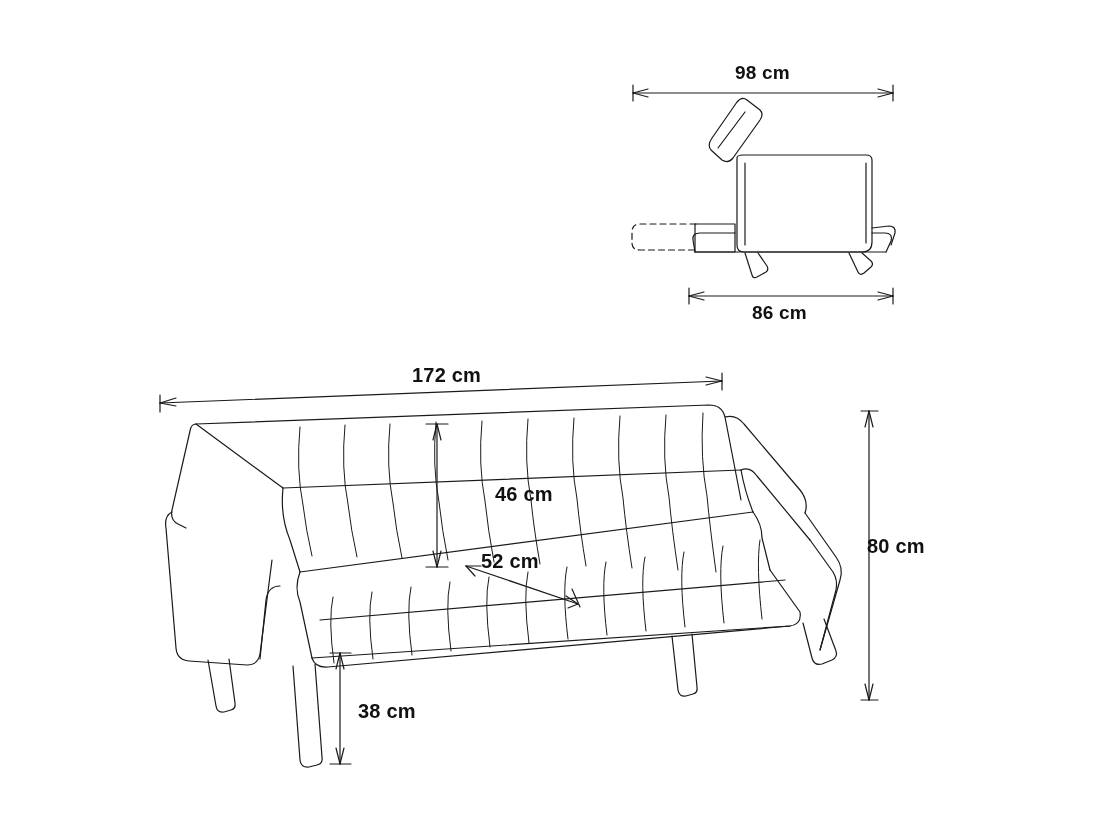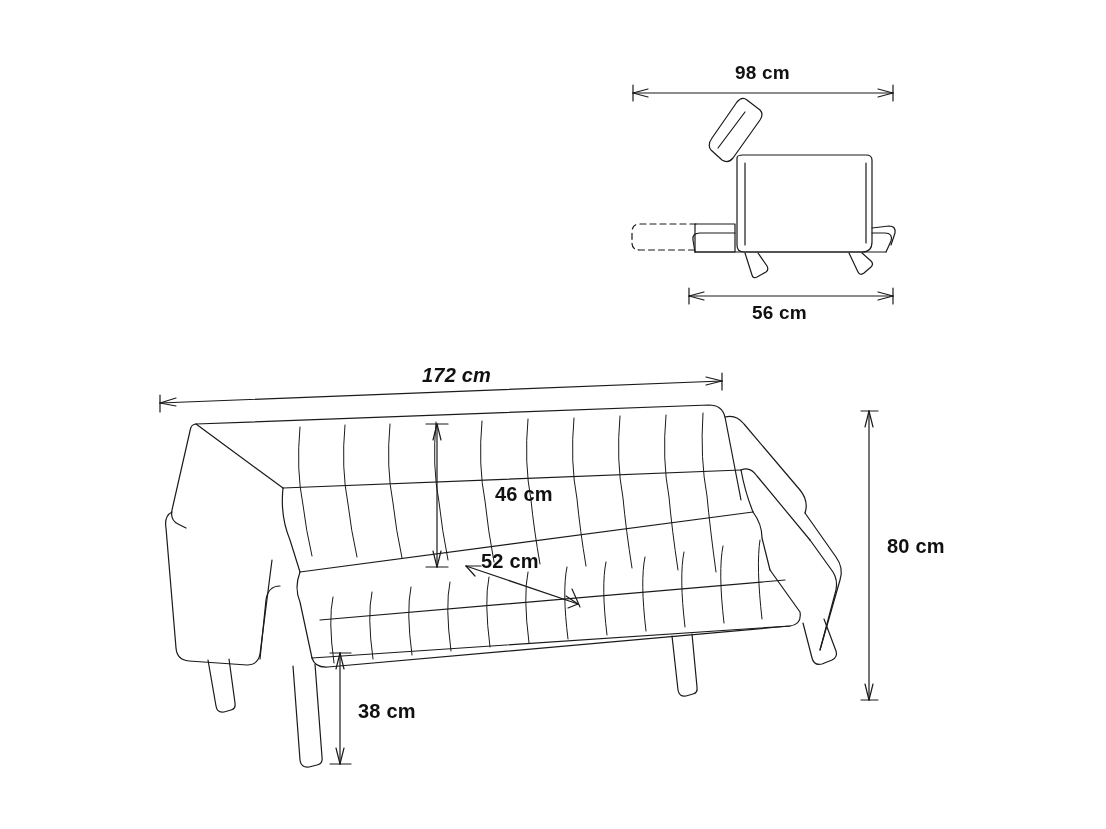--- a/index.html
+++ b/index.html
@@ -223,25 +223,25 @@
           <path d="M293 666 L300 760 Q301 768 309 767 L317 765 Q323 764 322 757 L315 664"></path>
           <path d="M672 636 L678 690 Q679 697 686 696 L693 694 Q698 693 697 687 L692 634"></path>
           <path d="M803 623 L812 658 Q814 666 822 664 L832 660 Q838 657 836 651 L824 619"></path>
         </g>
       </g>
     </g>
   </svg>
 
   <div class="dim-label" style="left:735px; top:62px;">98 cm</div>
 
-  <div class="dim-label" style="left:752px; top:302px;">56 cm</div>
-
-  <div class="dim-label big" style="left:422px; top:364px;font-style:italic;">172 cm</div>
+  <div class="dim-label" style="left:752px; top:302px;">86 cm</div>
+
+  <div class="dim-label big" style="left:412px; top:364px;">172 cm</div>
 
   <div class="dim-label big" style="left:448px; top:483px;margin-left:47px;">46 cm</div>
 
   <div class="dim-label big" style="left:481px; top:550px;">52 cm</div>
 
-  <div class="dim-label big" style="left:887px; top:535px;">80 cm</div>
+  <div class="dim-label big" style="left:867px; top:535px;">80 cm</div>
 
   <div class="dim-label big" style="left:358px; top:700px;">38 cm</div>
 
 </div>
 
 </body></html>

